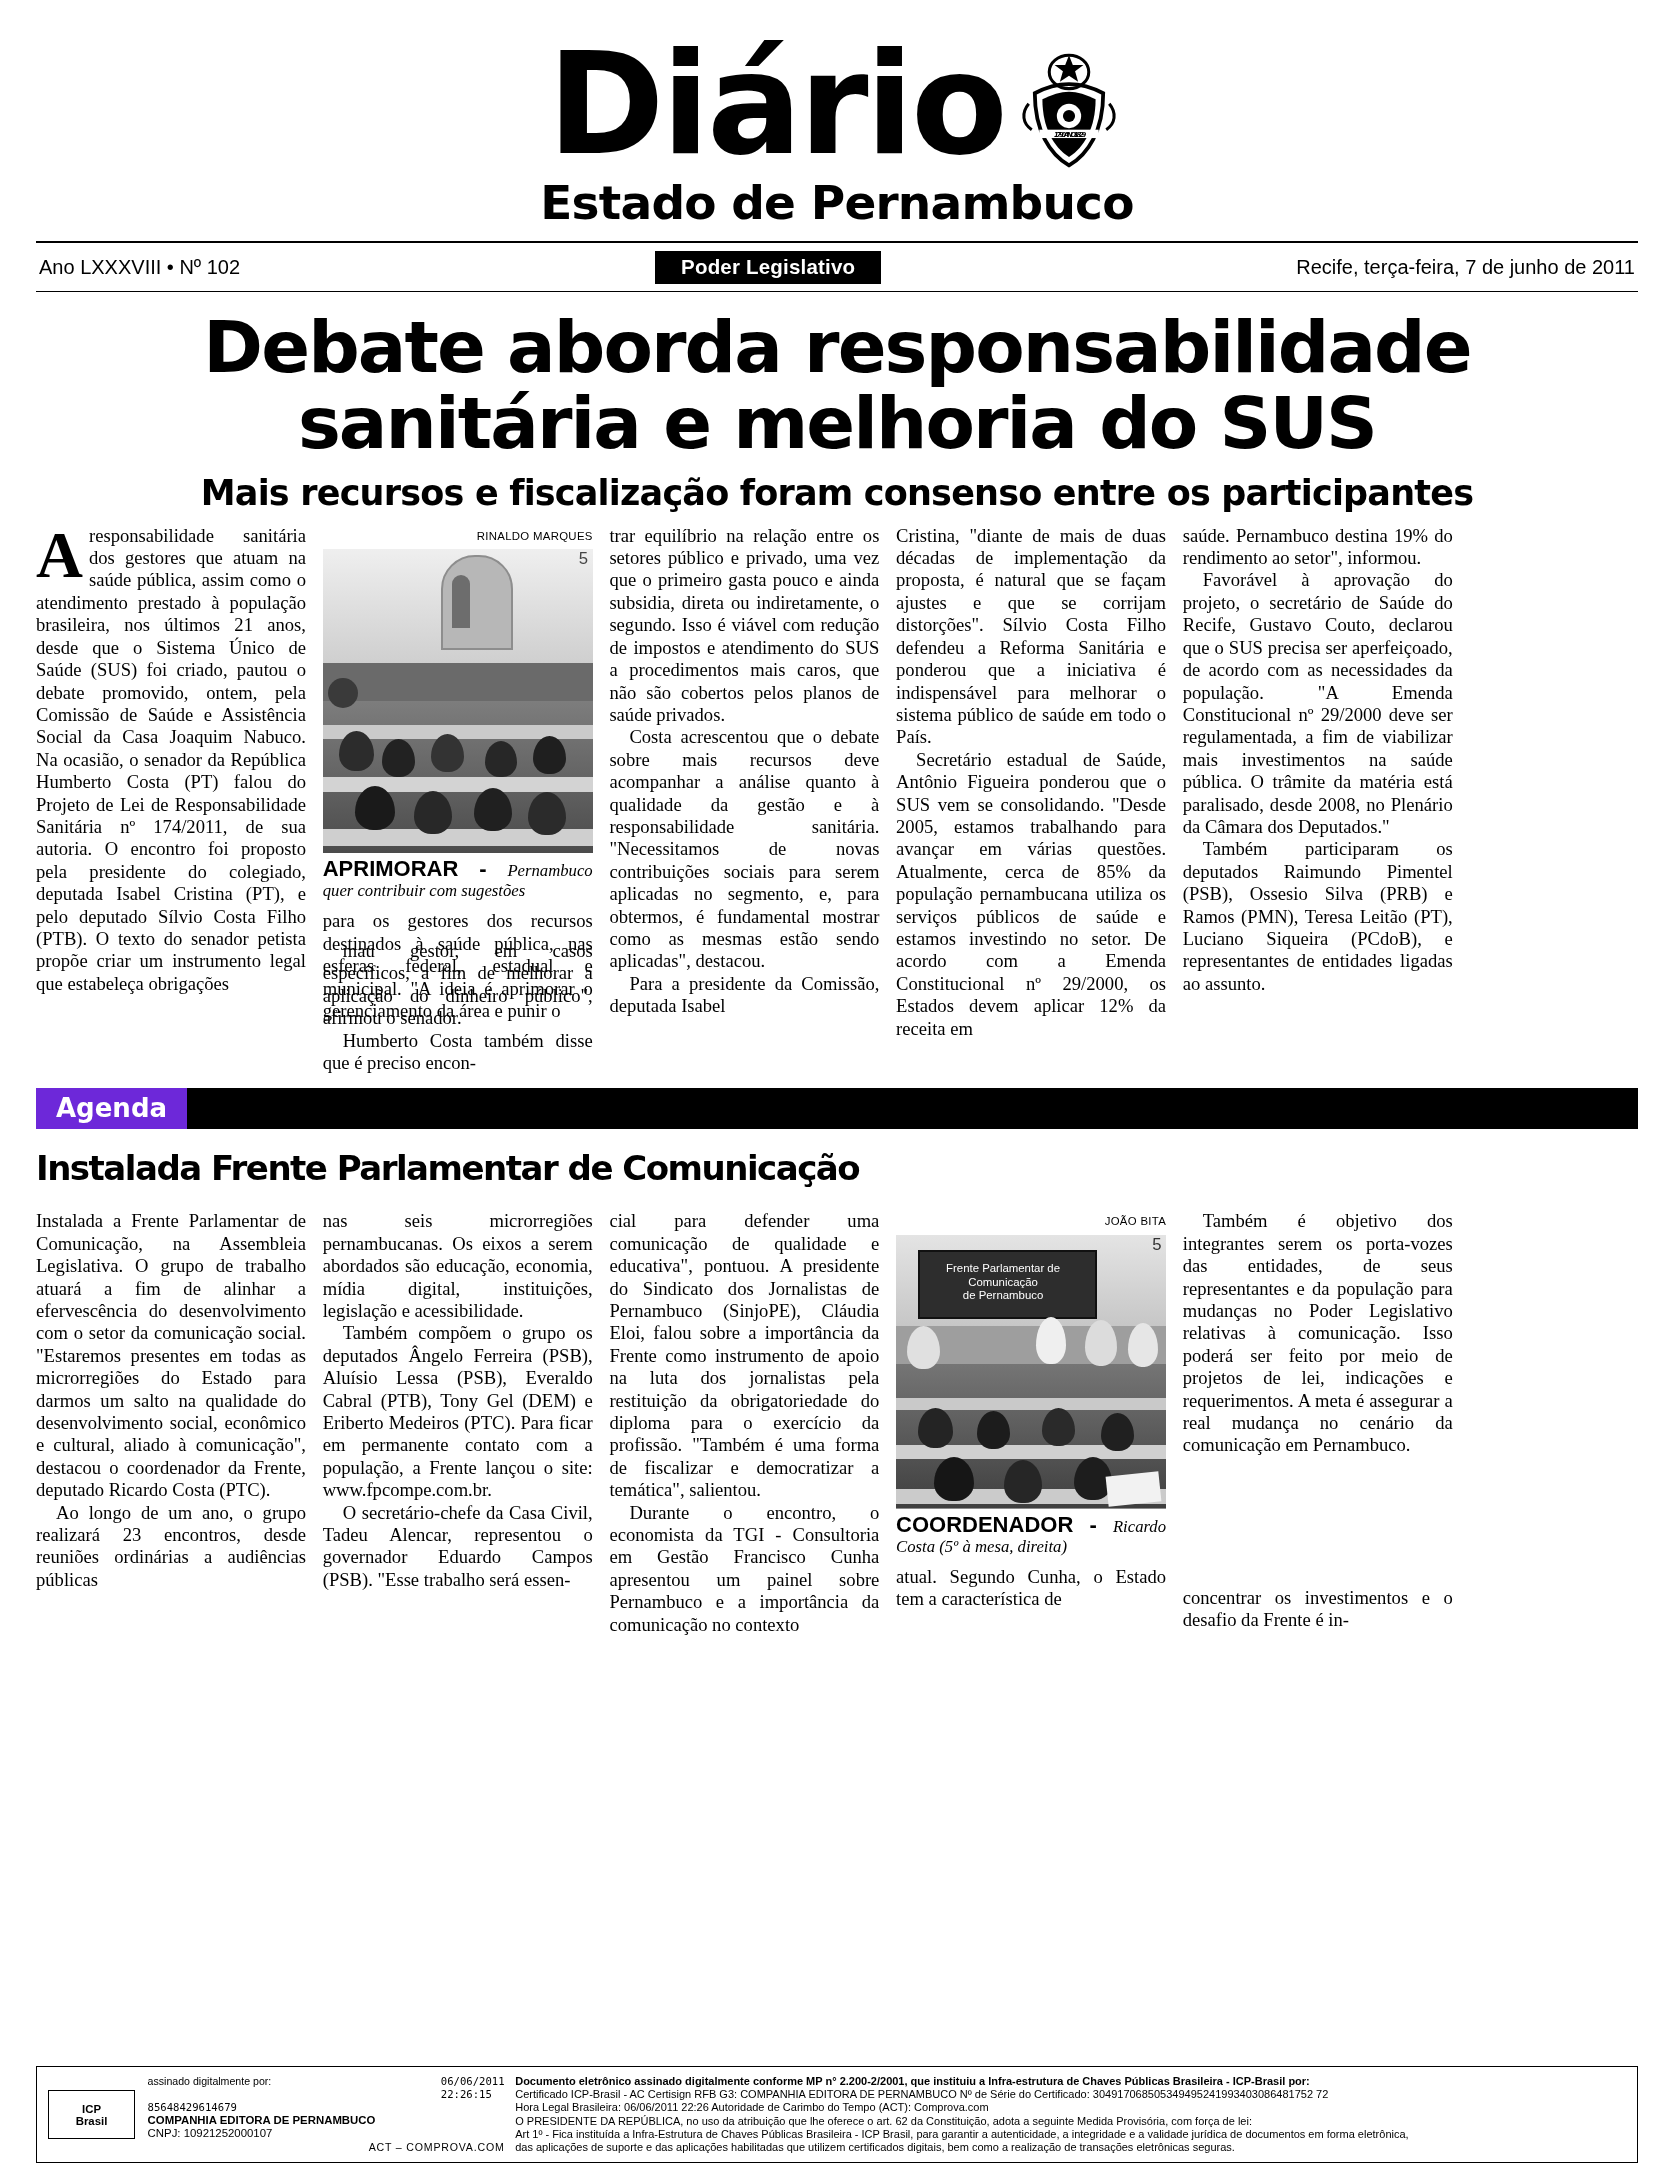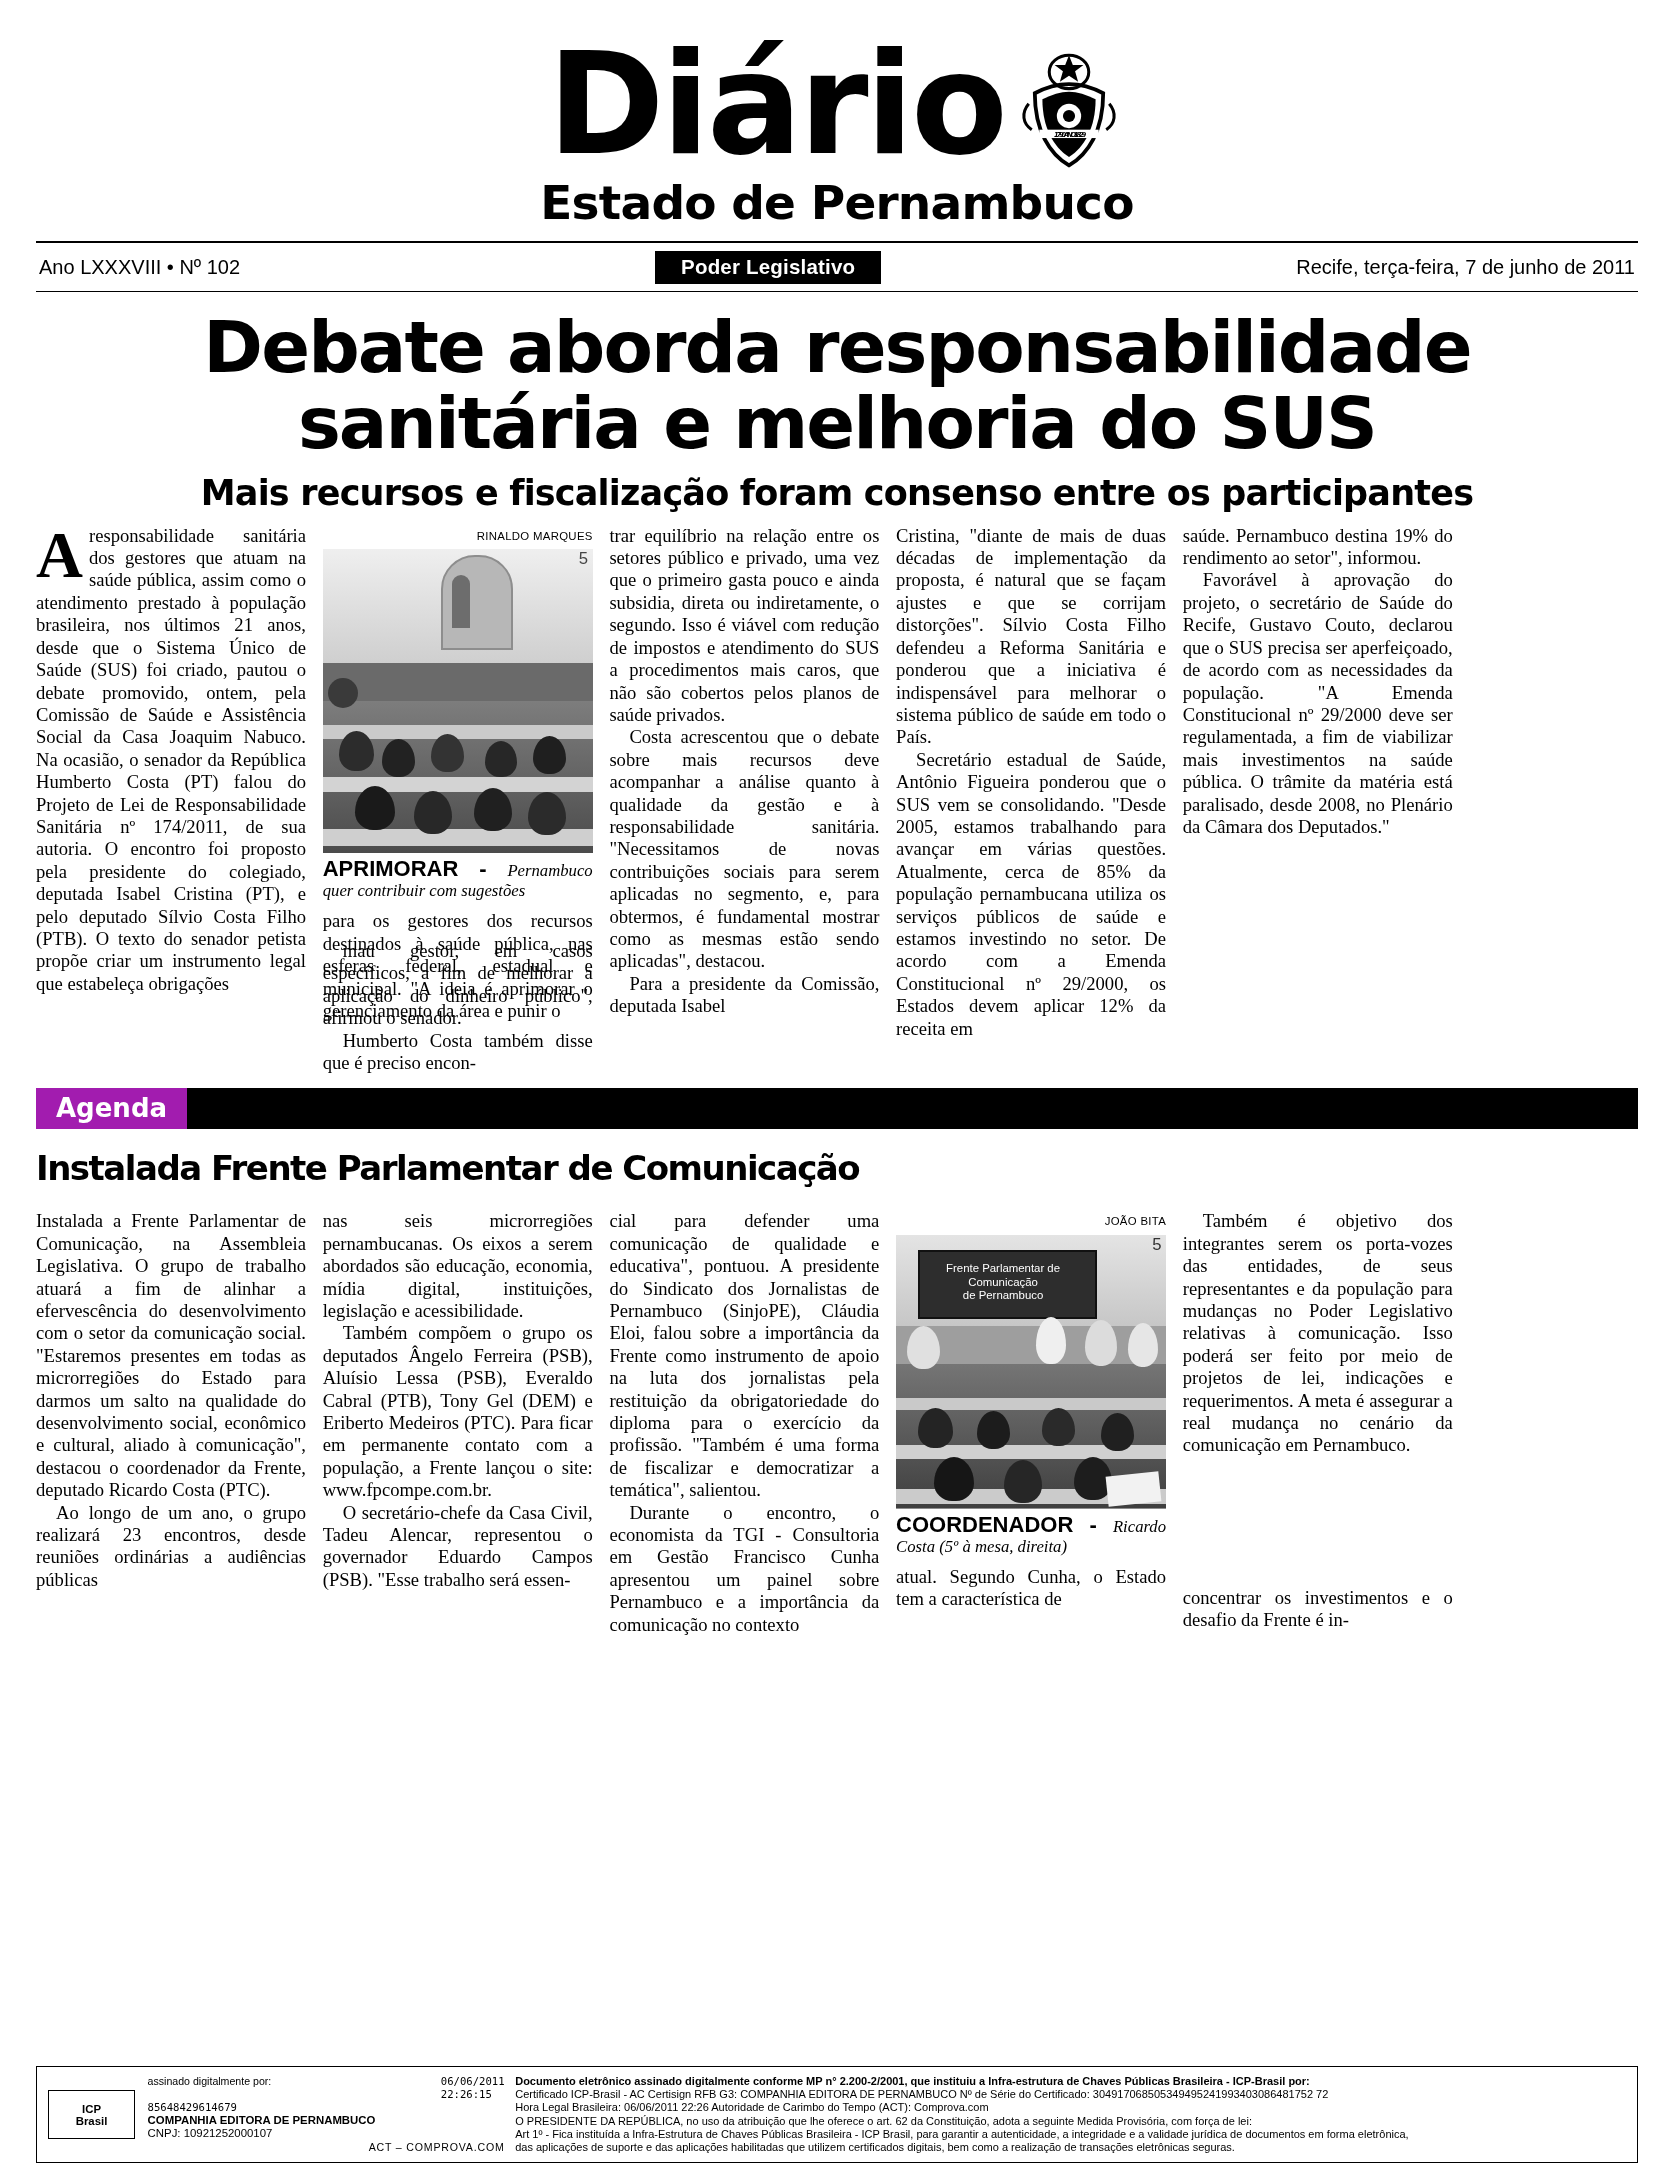--- a/index.html
+++ b/index.html
@@ -32,21 +32,21 @@
 
   .figure{margin-bottom:6px;}
   .figcredit{font-family:"Liberation Sans",sans-serif;font-size:11.4px;text-align:right;letter-spacing:0.3px;margin-bottom:2.3px;}
   .photo{width:100%;background:#9a9a9a;position:relative;overflow:hidden;border:0;}
   .capt{font-size:16.7px;line-height:20px;margin:6px 0 9px 0;}
   .capt b{font-family:"Liberation Sans",sans-serif;font-weight:700;font-size:22px;}
   .capt i{font-style:italic;}
 
   
   .agenda-band{margin-top:13.7px;display:flex;align-items:stretch;}
-  .agenda-tag{background:#a21caf;color:#fff;font-family:"DejaVu Sans",sans-serif;font-weight:700;font-size:26px;padding:4.6px 20px 6px 20px;}
+  .agenda-tag{background:#6d28d9;color:#fff;font-family:"DejaVu Sans",sans-serif;font-weight:700;font-size:26px;padding:4.6px 20px 6px 20px;}
   .agenda-rest{flex:1;background:#000;}
   .headline2{font-family:"DejaVu Sans",sans-serif;font-weight:700;font-size:34px;line-height:59px;letter-spacing:-1.5px;margin:10.6px 0 12px 0;}
 
   
   .ph-sky{position:absolute;inset:0;background:linear-gradient(180deg,#d8d8d8 0%,#bdbdbd 40%,#8e8e8e 100%);}
   .ph-band{position:absolute;left:0;right:0;}
   .blob{position:absolute;border-radius:50% 50% 45% 45%/60% 60% 40% 40%;}
   .scrollmark{font-family:"Liberation Sans",sans-serif;font-size:16.7px;text-align:right;}
 
   
@@ -142,20 +142,21 @@
     </div>
 
     <div class="col">
       <p class="first">Cristina, "diante de mais de duas décadas de implementação da proposta, é natural que se façam ajustes e que se corrijam distorções". Sílvio Costa Filho defendeu a Reforma Sanitária e ponderou que a iniciativa é indispensável para melhorar o sistema público de saúde em todo o País.</p>
       <p>Secretário estadual de Saúde, Antônio Figueira ponderou que o SUS vem se consolidando. "Desde 2005, estamos trabalhando para avançar em várias questões. Atualmente, cerca de 85% da população pernambucana utiliza os serviços públicos de saúde e estamos investindo no setor. De acordo com a Emenda Constitucional nº 29/2000, os Estados devem aplicar 12% da receita em</p>
     </div>
 
     <div class="col">
       <p class="first">saúde. Pernambuco destina 19% do rendimento ao setor", informou.</p>
       <p>Favorável à aprovação do projeto, o secretário de Saúde do Recife, Gustavo Couto, declarou que o SUS precisa ser aperfeiçoado, de acordo com as necessidades da população. "A Emenda Constitucional nº 29/2000 deve ser regulamentada, a fim de viabilizar mais investimentos na saúde pública. O trâmite da matéria está paralisado, desde 2008, no Plenário da Câmara dos Deputados."</p>
+      <p>Também participaram os deputados Raimundo Pimentel (PSB), Ossesio Silva (PRB) e Ramos (PMN), Teresa Leitão (PT), Luciano Siqueira (PCdoB), e representantes de entidades ligadas ao assunto.</p>
     </div>
   </div>
 
   <div class="cols" style="margin-top:-100px;">
     <div class="col"></div>
     <div class="col">
       <p>mau gestor, em casos específicos, a fim de melhorar a aplicação do dinheiro público", afirmou o senador.</p>
       <p>Humberto Costa também disse que é preciso encon-</p>
     </div>
     <div class="col"></div>

